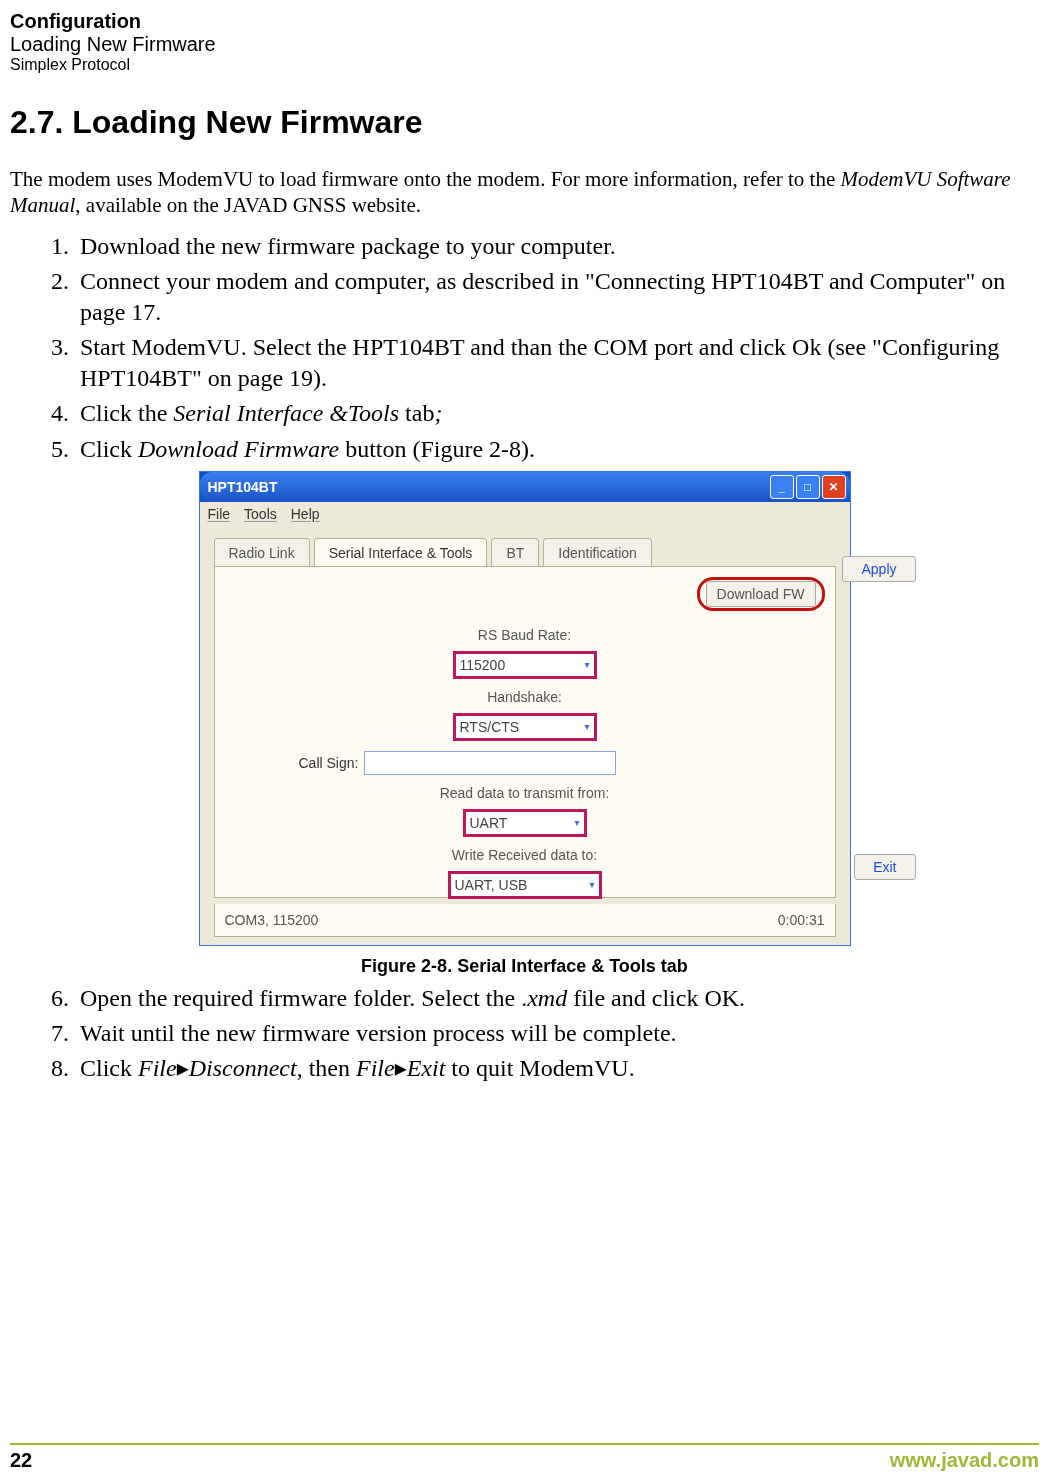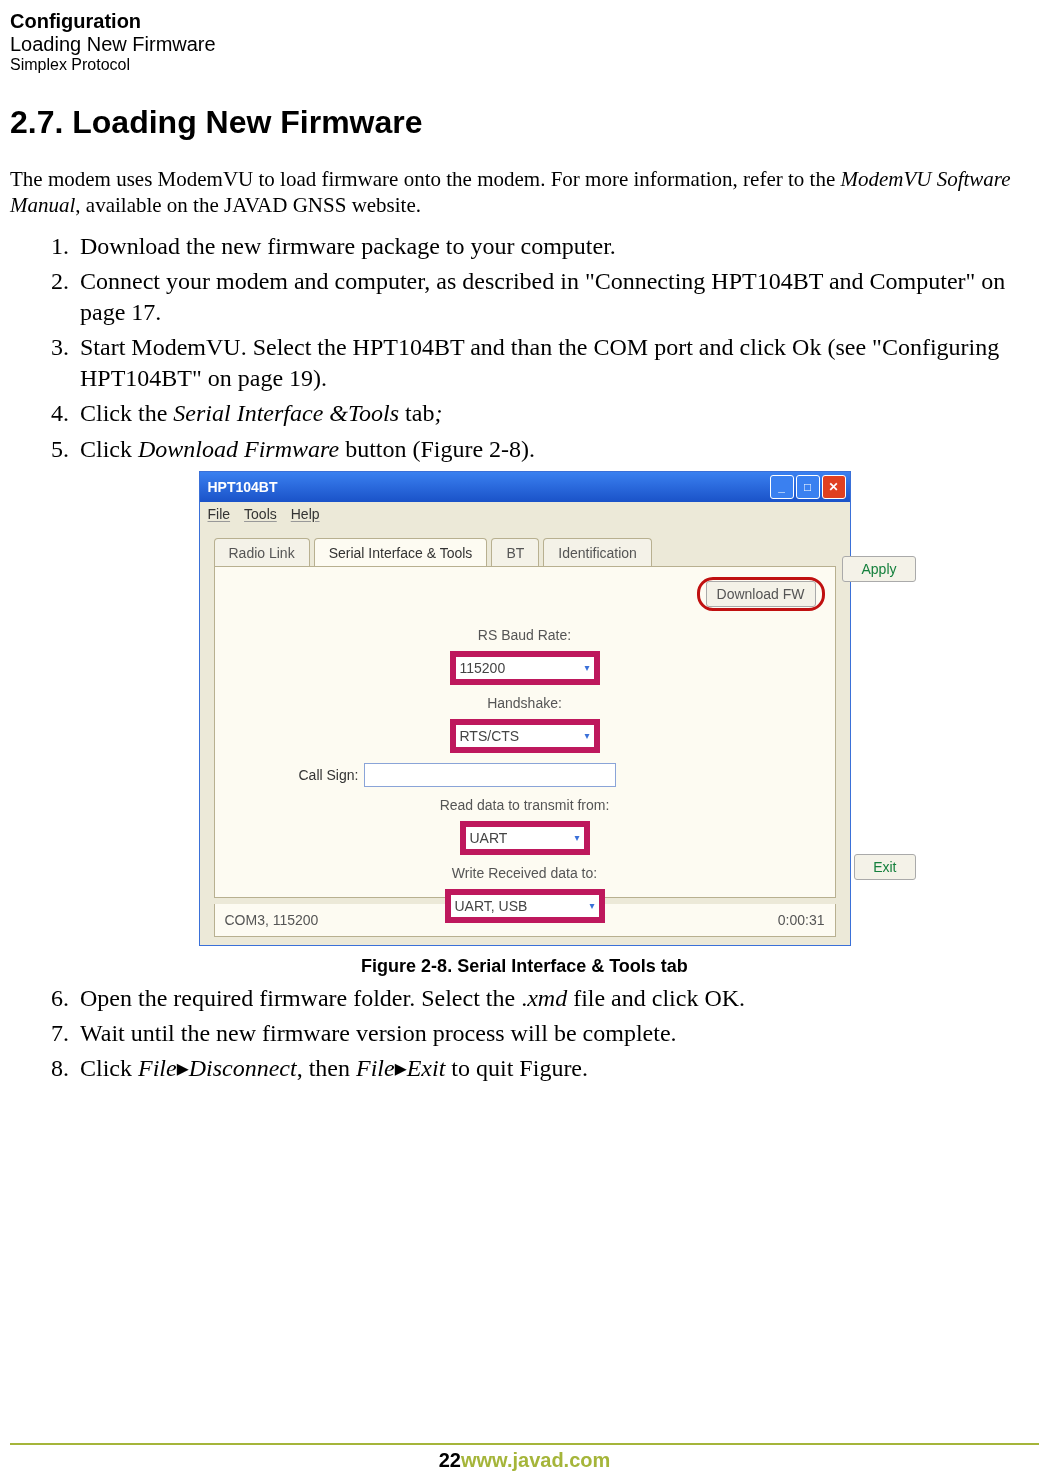--- a/index.html
+++ b/index.html
@@ -42,21 +42,21 @@
     margin: 10px 0 6px 0;
   }
   .footer {
     position: absolute;
     bottom: 10px;
     left: 10px;
     right: 10px;
     border-top: 2px solid #a5b53a;
     padding-top: 4px;
     display: flex;
-    justify-content: center;
+    justify-content: space-between;
     font-family: Arial, sans-serif;
   }
   .pgnum { font-weight: 900; font-size: 20px; }
   .url { color: #a5b53a; font-weight: 900; font-size: 20px; }
 
   
   .shot-wrap { display:flex; justify-content:center; margin-top:4px; }
   .shot {
     width: 650px;
     background: #0a52d4;
@@ -68,20 +68,21 @@
   }
   .titlebar {
     background: linear-gradient(#3a80f0,#1a52c8);
     height: 30px;
     display:flex;
     align-items:center;
     justify-content:space-between;
     padding: 0 4px 0 8px;
     color: #fff;
     font-weight: bold;
+    border-radius: 12px;
   }
   .winbtns { display:flex; gap:2px; }
   .wb {
     width:22px;height:22px;border:1px solid #fff;border-radius:3px;
     display:flex;align-items:center;justify-content:center;font-size:12px;
   }
   .wb-min{background:#3a80f0;color:#fff;}
   .wb-max{background:#3a80f0;color:#fff;}
   .wb-cls{background:#e04020;color:#fff;}
   .menubar{
@@ -95,35 +96,35 @@
     background:#f4f2e8;border:1px solid #b8b090;border-bottom:none;
     padding:6px 14px;border-radius:4px 4px 0 0;font-size:14px;color:#555;
   }
   .tab.active{background:#fdfbf2;font-weight:normal;color:#333;}
   .pane{
     border:1px solid #b8b090;background:#fdfbf2;padding:20px 14px 30px 14px;
     height:280px;position:relative;
   }
   .side-btn{
     position:absolute;right:-80px;background:#f4f2e8;border:1px solid #aaa;
-    border-radius:3px;padding:4px 18px;color:#15803d;
+    border-radius:3px;padding:4px 18px;color:#1d4ed8;
   }
   .apply{top:18px;} .exit{bottom:18px;}
   .dlbtn{
     display:inline-block;border:1px solid #aaa;border-radius:3px;
     background:#f4f2e8;padding:4px 10px;color:#555;
   }
   .dl-oval{
     border:3px solid #c01010;border-radius:16px;padding:1px 6px;
     display:inline-block;position:absolute;right:10px;top:10px;
   }
   .row{display:flex;justify-content:flex-end;align-items:center;gap:8px;margin:10px 0;flex-direction:column;}
   .row label{color:#555;}
   .select{
-    display:inline-flex;align-items:center;background:#fff;border:6px solid #be185d;
+    display:inline-flex;align-items:center;background:#fff;border:3px solid #be185d;
     width:130px;height:22px;padding:0 4px;justify-content:space-between;color:#444;
   }
   .select .arrow{color:#3a70d8;font-size:10px;}
   .callsign{
     display:flex;align-items:center;gap:6px;margin:10px 0;justify-content:flex-start;
     padding-left:70px;
   }
   .cs-input{background:#fff;border:1px solid #8aa4d8;width:250px;height:22px;}
   .statusbar{
     display:flex;justify-content:space-between;border:1px solid #b8b090;
@@ -230,21 +231,21 @@
   </div>
 
   <div class="fig-caption">Figure 2-8. Serial Interface &amp; Tools tab</div>
 
   <ol class="steps" start="6">
     <li>
       <span>Open the required firmware folder. Select the .</span><span class="italic">xmd</span><span> file and click OK.</span>
     </li>
     <li><span>Wait until the new firmware version process will be complete.</span></li>
     <li>
-      <span>Click </span><span class="italic">File</span><span>▸</span><span class="italic">Disconnect</span><span>, then </span><span class="italic">File</span><span>▸</span><span class="italic">Exit</span><span> to quit Figure.</span>
+      <span>Click </span><span class="italic">File</span><span>▸</span><span class="italic">Disconnect</span><span>, then </span><span class="italic">File</span><span>▸</span><span class="italic">Exit</span><span> to quit ModemVU.</span>
     </li>
   </ol>
 
   <div class="footer">
     <span class="pgnum">22</span>
     <span class="url">www.javad.com</span>
   </div>
 </div>
 
 </body></html>

